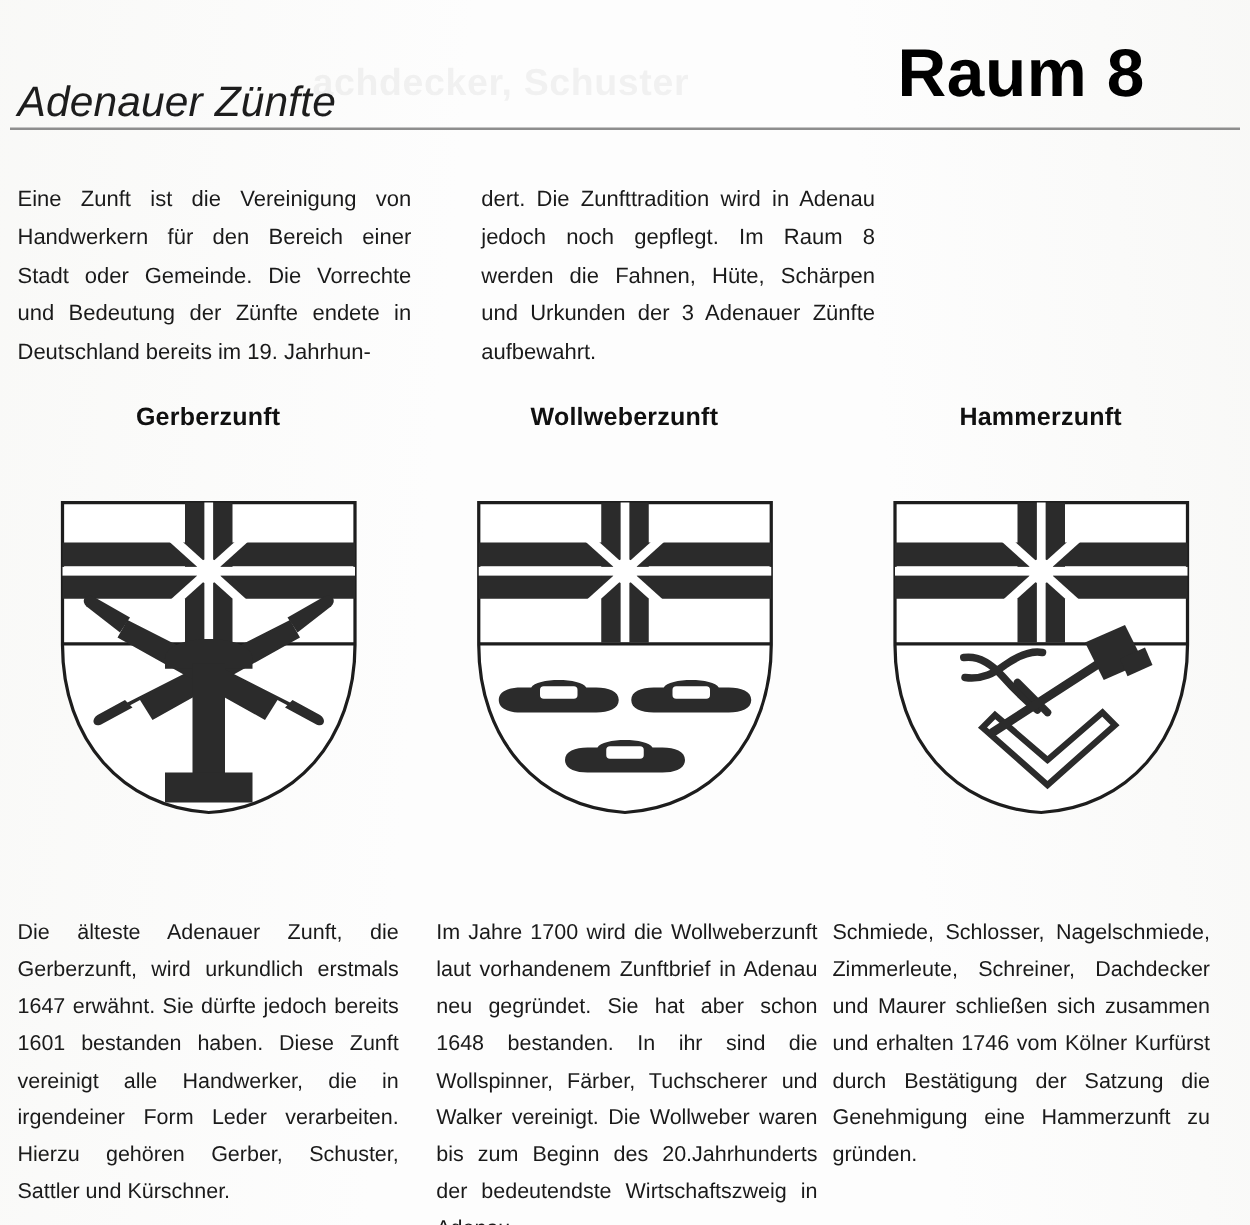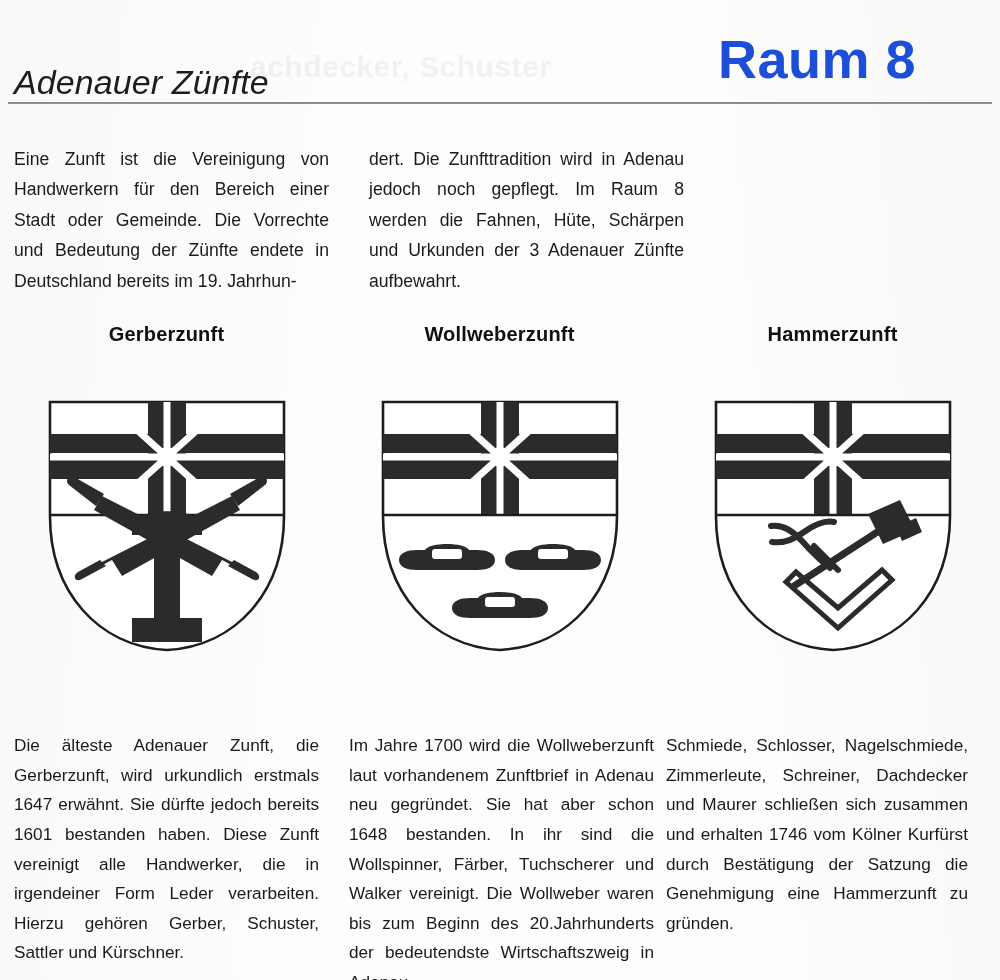--- a/index.html
+++ b/index.html
@@ -54,21 +54,21 @@
     letter-spacing: 0.1px;
     color: #1d1d1d;
     white-space: nowrap;
   }
   .room-label {
     position: absolute;
     right: 8px;
     top: -12px;
     font-size: 54px;
     font-weight: 700;
-    color: #1d4ed8;
+    color: #000000;
     letter-spacing: 0.5px;
     white-space: nowrap;
   }
   .header-rule {
     position: absolute;
     left: 8px;
     top: 62px;
     width: 984px;
     height: 0;
     border-top: 2px solid #8e8e8e;
@@ -100,21 +100,21 @@
   .intro-col {
     width: 315px;
     font-size: 17.6px;
     line-height: 30.5px;
     text-align: justify;
     text-justify: inter-word;
     color: #1a1a1a;
     hyphens: manual;
   }
   .intro-col.left  { margin-left: 14px; }
-  .intro-col.right { margin-left: 10px; }
+  .intro-col.right { margin-left: 26px; }
 
   
   .guilds {
     position: absolute;
     left: 0;
     top: 316px;
     width: 1000px;
     display: flex;
   }
   .guild {

